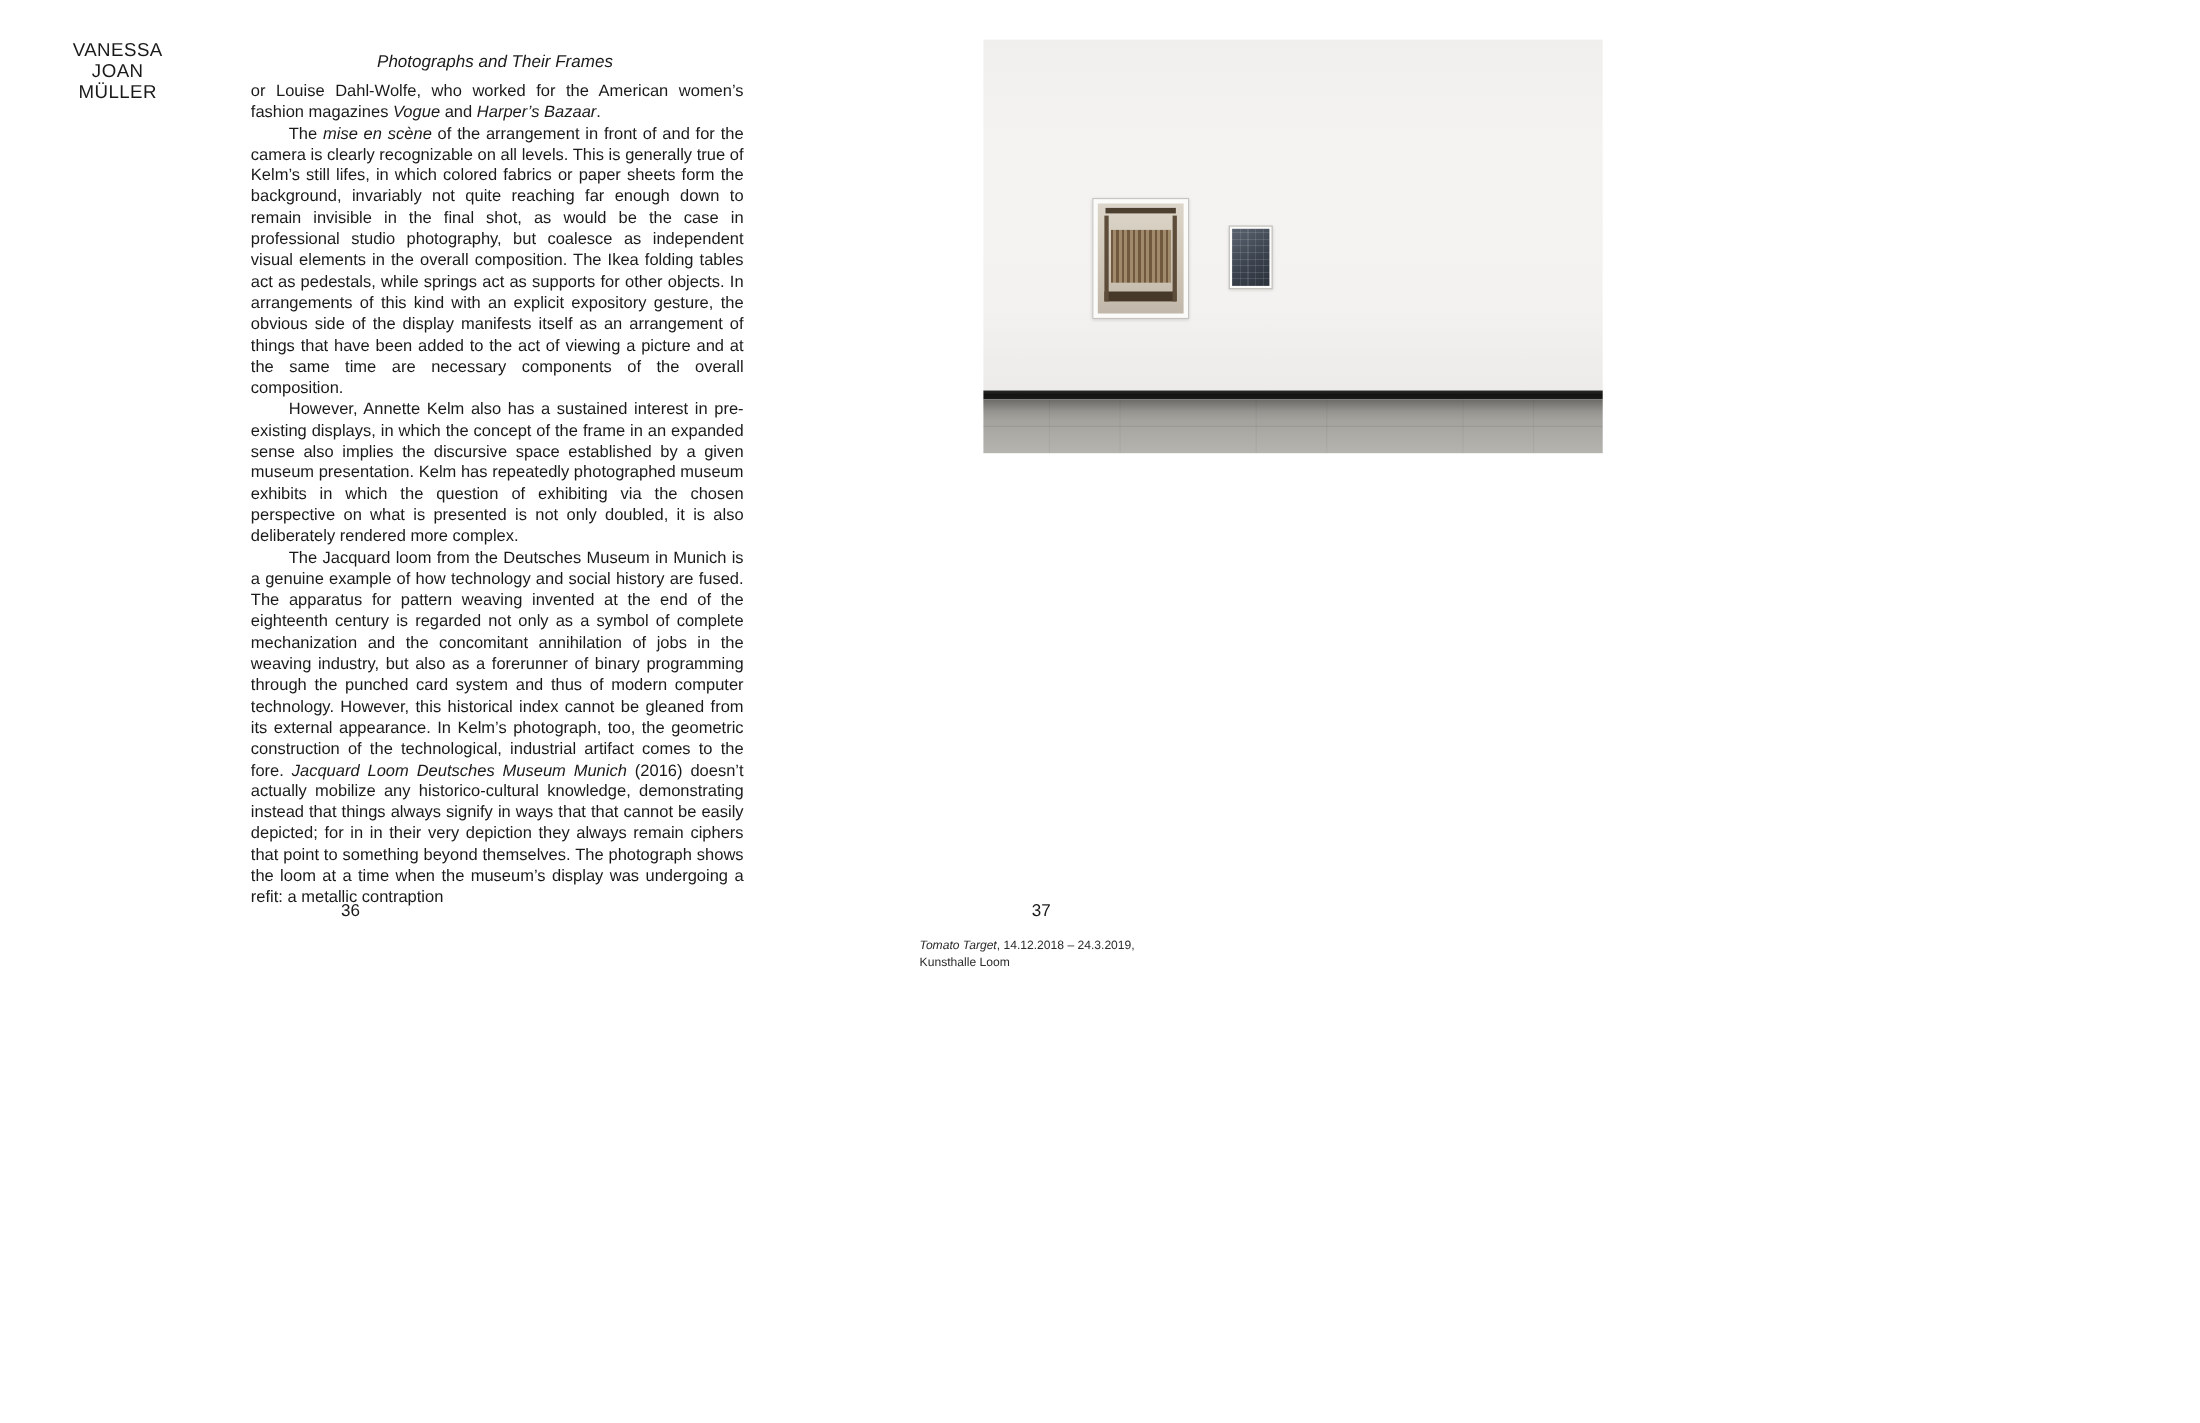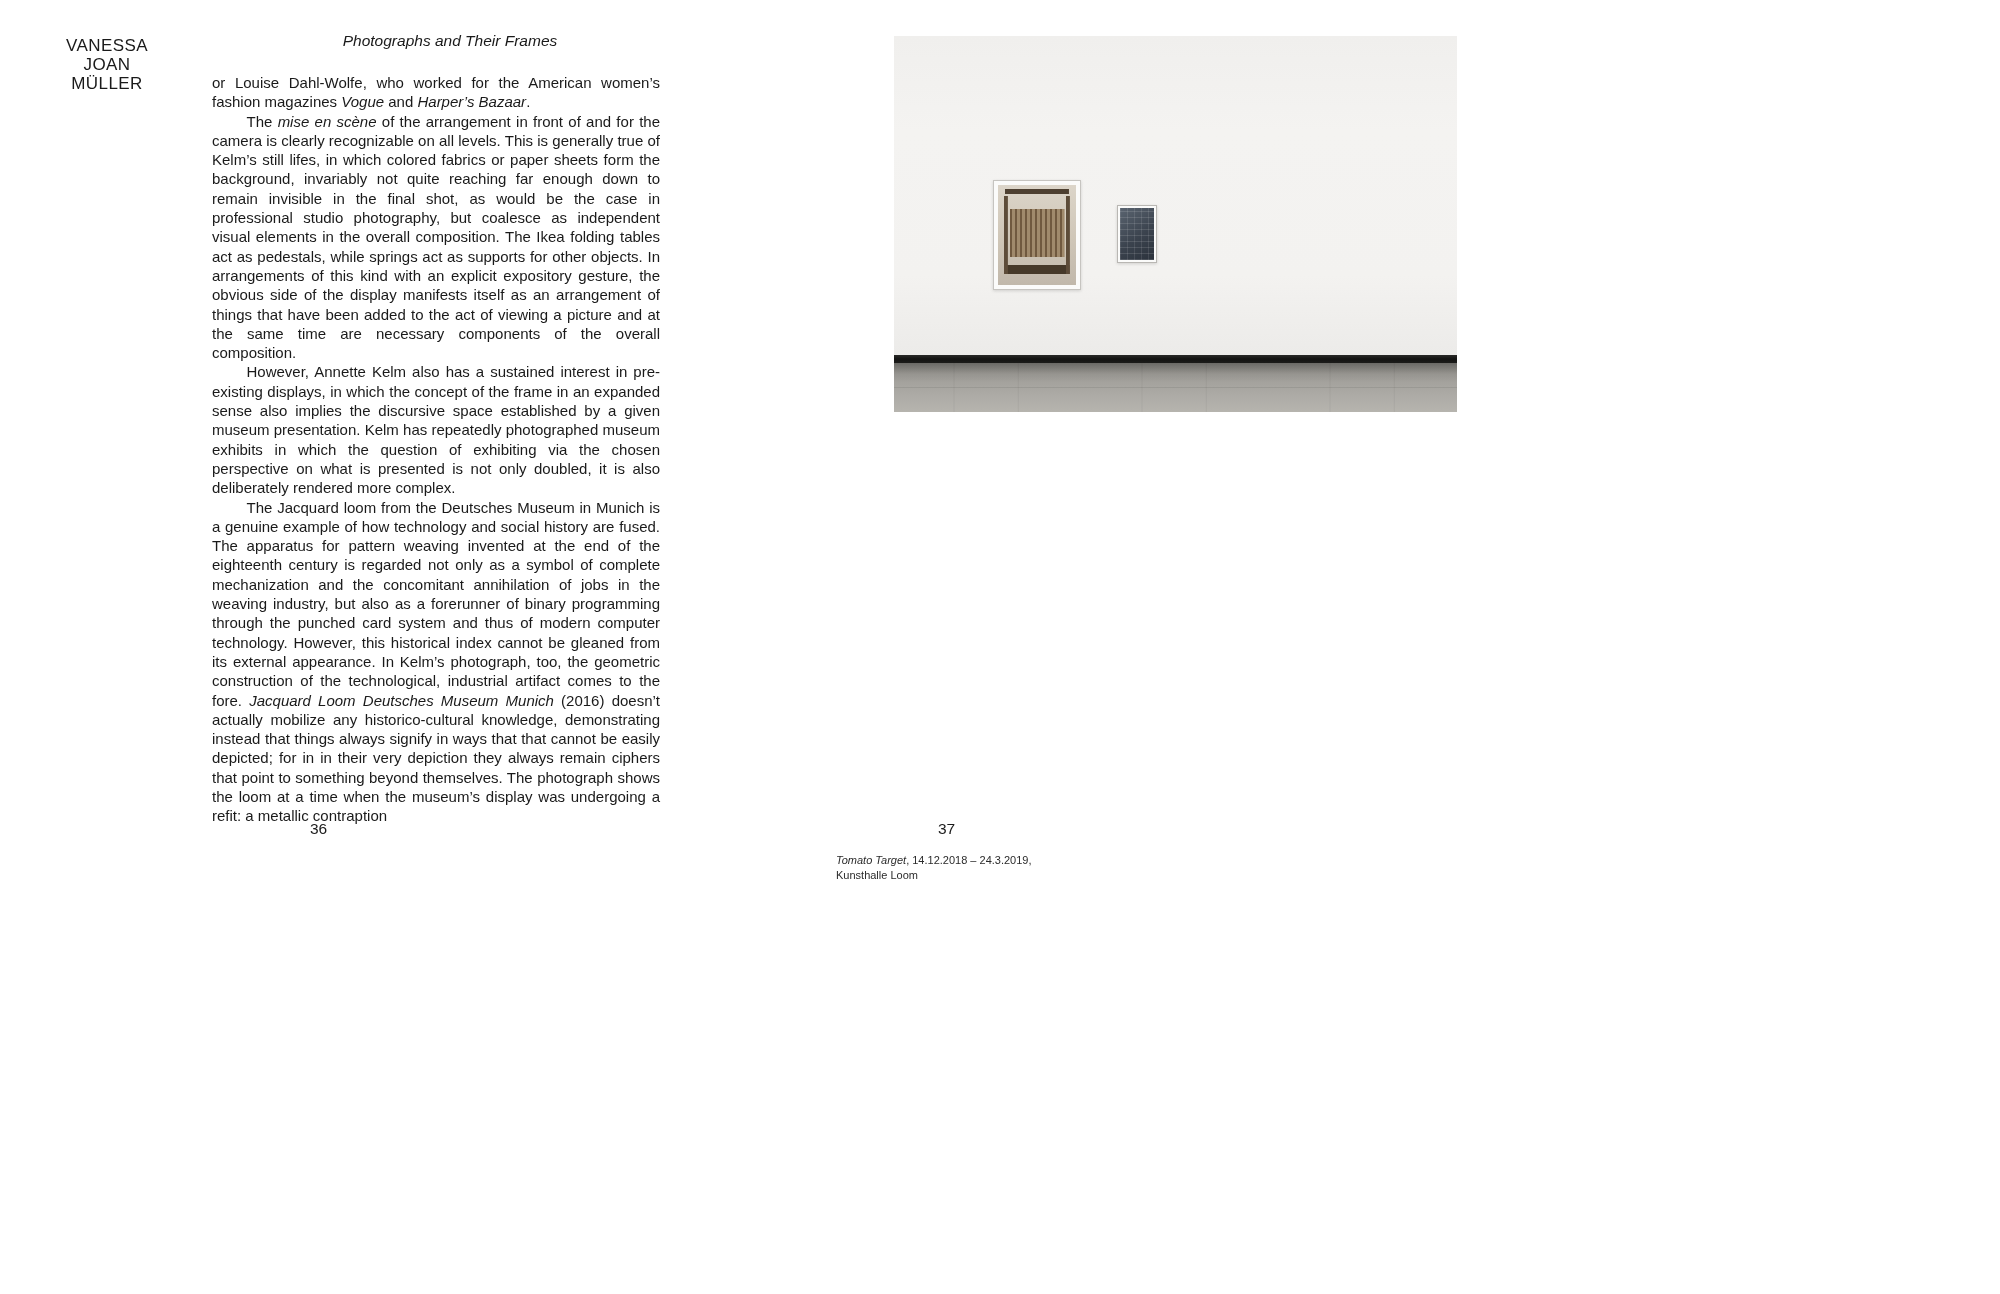--- a/index.html
+++ b/index.html
@@ -20,29 +20,29 @@
     top: 36px;
     width: 110px;
     text-align: center;
     font-size: 17px;
     line-height: 19px;
     letter-spacing: 0.4px;
   }
   .essay-title {
     position: absolute;
     left: 226px;
-    top: 32px;
+    top: 48px;
     width: 448px;
     text-align: center;
     font-style: italic;
     font-size: 15.5px;
   }
   .text-column {
     position: absolute;
-    left: 212px;
+    left: 228px;
     top: 73px;
     width: 448px;
     font-size: 15px;
     line-height: 19.3px;
     text-align: justify;
     hyphens: auto;
     -webkit-hyphens: auto;
   }
   .text-column p { margin: 0; text-indent: 2.3em; }
   .text-column p.no-indent { text-indent: 0; }

